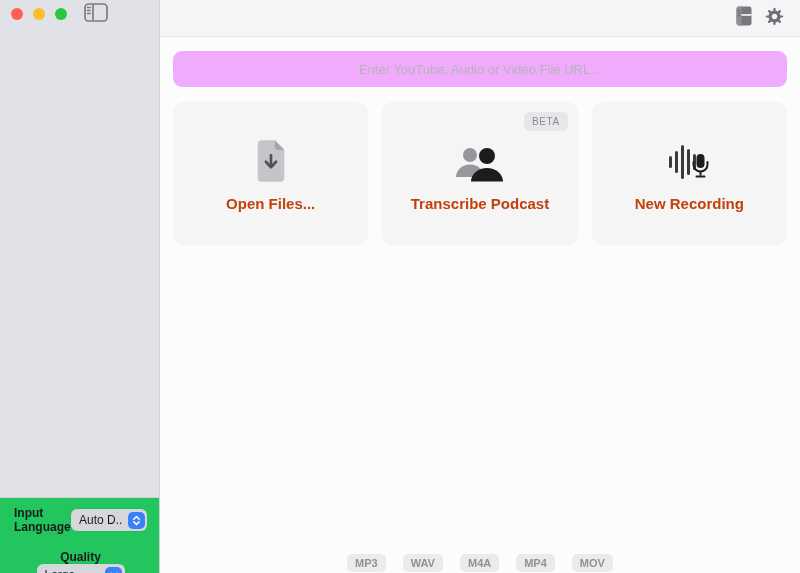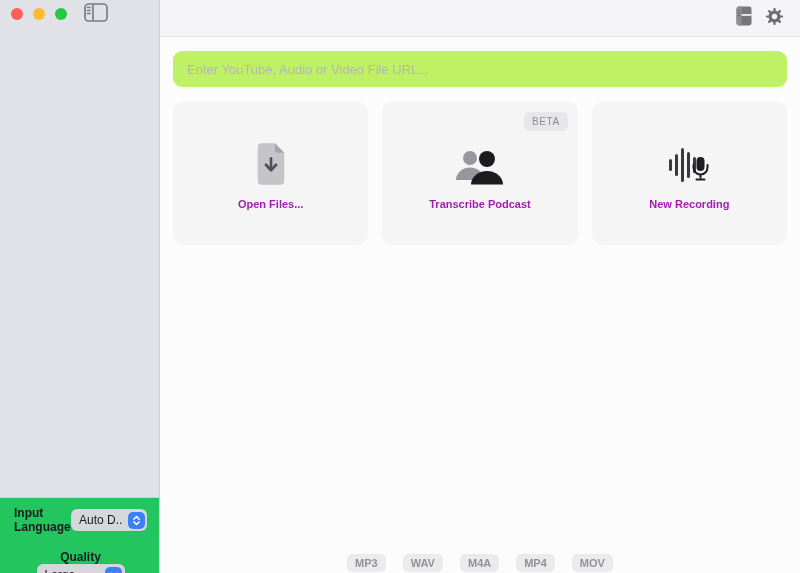--- a/index.html
+++ b/index.html
@@ -82,46 +82,46 @@
     gap: 13px;
     padding-right: 16px;
   }
   .titlebar-btn { display: flex; align-items: center; justify-content: center; cursor: default; }
 
   .content { position: relative; height: 536px; padding: 0 13px; }
   .url-input {
     display: block;
     width: 100%; height: 36px;
     margin-top: 14px;
-    background: #bef264;
+    background: #f0abfc;
     border: none; outline: none;
     border-radius: 9px;
     padding: 0 14px;
     font-family: "Liberation Sans", "DejaVu Sans", sans-serif;
-    font-size: 13px; color: #333;
+    font-size: 13px; color: #333; text-align: center;
   }
   .url-input::placeholder { color: #b4b4ba; }
 
   .card-grid {
     margin-top: 15px;
     display: grid;
     grid-template-columns: repeat(3, 1fr);
     gap: 16px 14px;
   }
   .card {
     position: relative;
     height: 143px;
     background: var(--card-bg, #f5f5f6);
     border-radius: 10px;
     display: flex; flex-direction: column;
     align-items: center; justify-content: center;
     cursor: default;
   }
   .card-icon { height: 48px; display: flex; align-items: flex-end; justify-content: center; }
-  .card-label { margin-top: 12px; font-size: 11px; font-weight: bold; color: #a21caf; }
+  .card-label { margin-top: 12px; font-size: 15px; font-weight: bold; color: #c2410c; }
   .beta-badge {
     position: absolute; top: 10px; right: 10px;
     background: #e7e7ea;
     color: #8c8c91;
     font-size: 10px; font-weight: 500; letter-spacing: 0.6px;
     padding: 4px 8px;
     border-radius: 6px;
   }
 
   .drop-zone {

